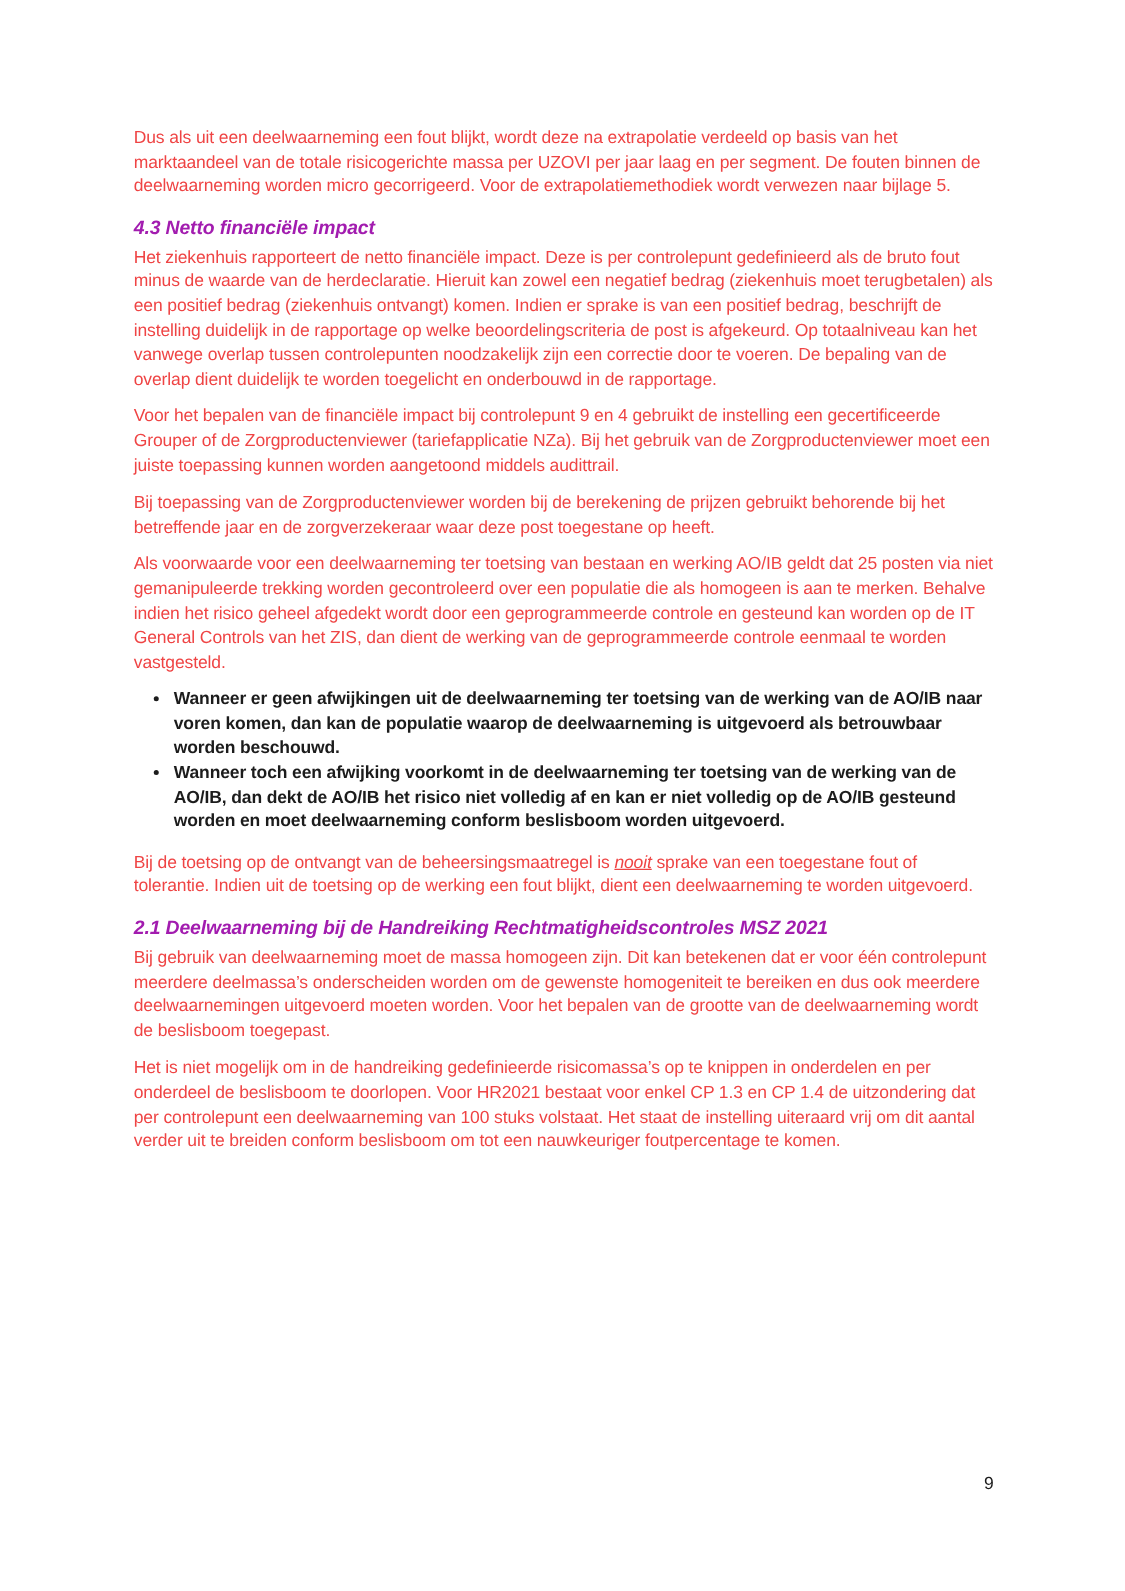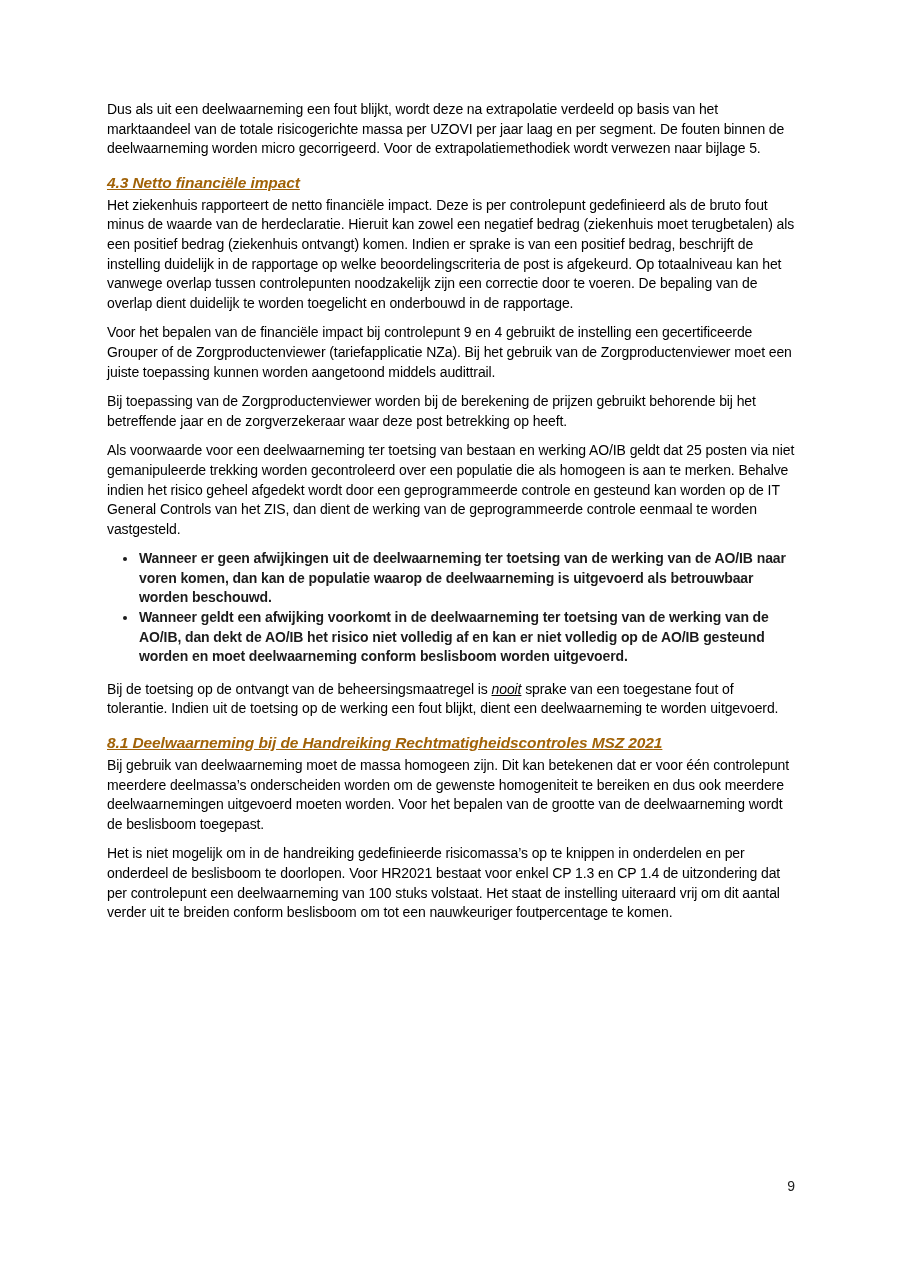--- a/index.html
+++ b/index.html
@@ -19,31 +19,30 @@
     position: absolute;
     left: 107px;
     top: 100px;
     width: 688px;
   }
   p.body-text {
     font-size: 14px;
     line-height: 19.6px;
     letter-spacing: -0.1px;
     margin: 0 0 10px 0;
-    color: #000000;
+    color: #ef4444;
   }
   h2.section-heading {
     font-size: 15.5px;
     line-height: 20px;
     font-style: italic;
     font-weight: 600;
-    color: #a16207;
+    color: #a21caf;
     margin: 14px 0 3px 0;
     letter-spacing: -0.1px;
-    text-decoration: underline;
   }
   ul.bullet-list {
     margin: 7px 0 13px 0;
     padding-left: 31px;
     font-size: 14px;
     line-height: 19.6px;
     letter-spacing: -0.1px;
   }
   ul.bullet-list li {
     margin: 0;
@@ -65,28 +64,28 @@
 </head>
 <body>
 
 <div class="page">
 
   <p class="body-text">Dus als uit een deelwaarneming een fout blijkt, wordt deze na extrapolatie verdeeld op basis van het marktaandeel van de totale risicogerichte massa per UZOVI per jaar laag en per segment. De fouten binnen de deelwaarneming worden micro gecorrigeerd. Voor de extrapolatiemethodiek wordt verwezen naar bijlage 5.</p>
 
   <h2 class="section-heading">4.3 Netto financiële impact</h2>
   <p class="body-text">Het ziekenhuis rapporteert de netto financiële impact. Deze is per controlepunt gedefinieerd als de bruto fout minus de waarde van de herdeclaratie. Hieruit kan zowel een negatief bedrag (ziekenhuis moet terugbetalen) als een positief bedrag (ziekenhuis ontvangt) komen. Indien er sprake is van een positief bedrag, beschrijft de instelling duidelijk in de rapportage op welke beoordelingscriteria de post is afgekeurd. Op totaalniveau kan het vanwege overlap tussen controlepunten noodzakelijk zijn een correctie door te voeren. De bepaling van de overlap dient duidelijk te worden toegelicht en onderbouwd in de rapportage.</p>
   <p class="body-text">Voor het bepalen van de financiële impact bij controlepunt 9 en 4 gebruikt de instelling een gecertificeerde Grouper of de Zorgproductenviewer (tariefapplicatie NZa). Bij het gebruik van de Zorgproductenviewer moet een juiste toepassing kunnen worden aangetoond middels audittrail.</p>
-  <p class="body-text">Bij toepassing van de Zorgproductenviewer worden bij de berekening de prijzen gebruikt behorende bij het betreffende jaar en de zorgverzekeraar waar deze post betrekking op heeft.</p>
+  <p class="body-text">Bij toepassing van de Zorgproductenviewer worden bij de berekening de prijzen gebruikt behorende bij het betreffende jaar en de zorgverzekeraar waar deze post toegestane op heeft.</p>
 
   <p class="body-text">Als voorwaarde voor een deelwaarneming ter toetsing van bestaan en werking AO/IB geldt dat 25 posten via niet gemanipuleerde trekking worden gecontroleerd over een populatie die als homogeen is aan te merken. Behalve indien het risico geheel afgedekt wordt door een geprogrammeerde controle en gesteund kan worden op de IT General Controls van het ZIS, dan dient de werking van de geprogrammeerde controle eenmaal te worden vastgesteld.</p>
   <ul class="bullet-list">
     <li>Wanneer er geen afwijkingen uit de deelwaarneming ter toetsing van de werking van de AO/IB naar voren komen, dan kan de populatie waarop de deelwaarneming is uitgevoerd als betrouwbaar worden beschouwd.</li>
-    <li>Wanneer geldt een afwijking voorkomt in de deelwaarneming ter toetsing van de werking van de AO/IB, dan dekt de AO/IB het risico niet volledig af en kan er niet volledig op de AO/IB gesteund worden en moet deelwaarneming conform beslisboom worden uitgevoerd.</li>
+    <li>Wanneer toch een afwijking voorkomt in de deelwaarneming ter toetsing van de werking van de AO/IB, dan dekt de AO/IB het risico niet volledig af en kan er niet volledig op de AO/IB gesteund worden en moet deelwaarneming conform beslisboom worden uitgevoerd.</li>
   </ul>
   <p class="body-text"><span>Bij de toetsing op de ontvangt van de beheersingsmaatregel is </span><span class="underlined">nooit</span><span> sprake van een toegestane fout of tolerantie. Indien uit de toetsing op de werking een fout blijkt, dient een deelwaarneming te worden uitgevoerd.</span></p>
 
-  <h2 class="section-heading">8.1 Deelwaarneming bij de Handreiking Rechtmatigheidscontroles MSZ 2021</h2>
+  <h2 class="section-heading">2.1 Deelwaarneming bij de Handreiking Rechtmatigheidscontroles MSZ 2021</h2>
   <p class="body-text">Bij gebruik van deelwaarneming moet de massa homogeen zijn. Dit kan betekenen dat er voor één controlepunt meerdere deelmassa’s onderscheiden worden om de gewenste homogeniteit te bereiken en dus ook meerdere deelwaarnemingen uitgevoerd moeten worden. Voor het bepalen van de grootte van de deelwaarneming wordt de beslisboom toegepast.</p>
   <p class="body-text">Het is niet mogelijk om in de handreiking gedefinieerde risicomassa’s op te knippen in onderdelen en per onderdeel de beslisboom te doorlopen. Voor HR2021 bestaat voor enkel CP 1.3 en CP 1.4 de uitzondering dat per controlepunt een deelwaarneming van 100 stuks volstaat. Het staat de instelling uiteraard vrij om dit aantal verder uit te breiden conform beslisboom om tot een nauwkeuriger foutpercentage te komen.</p>
 
 </div>
 
 <div class="page-number">9</div>
 
 </body></html>

